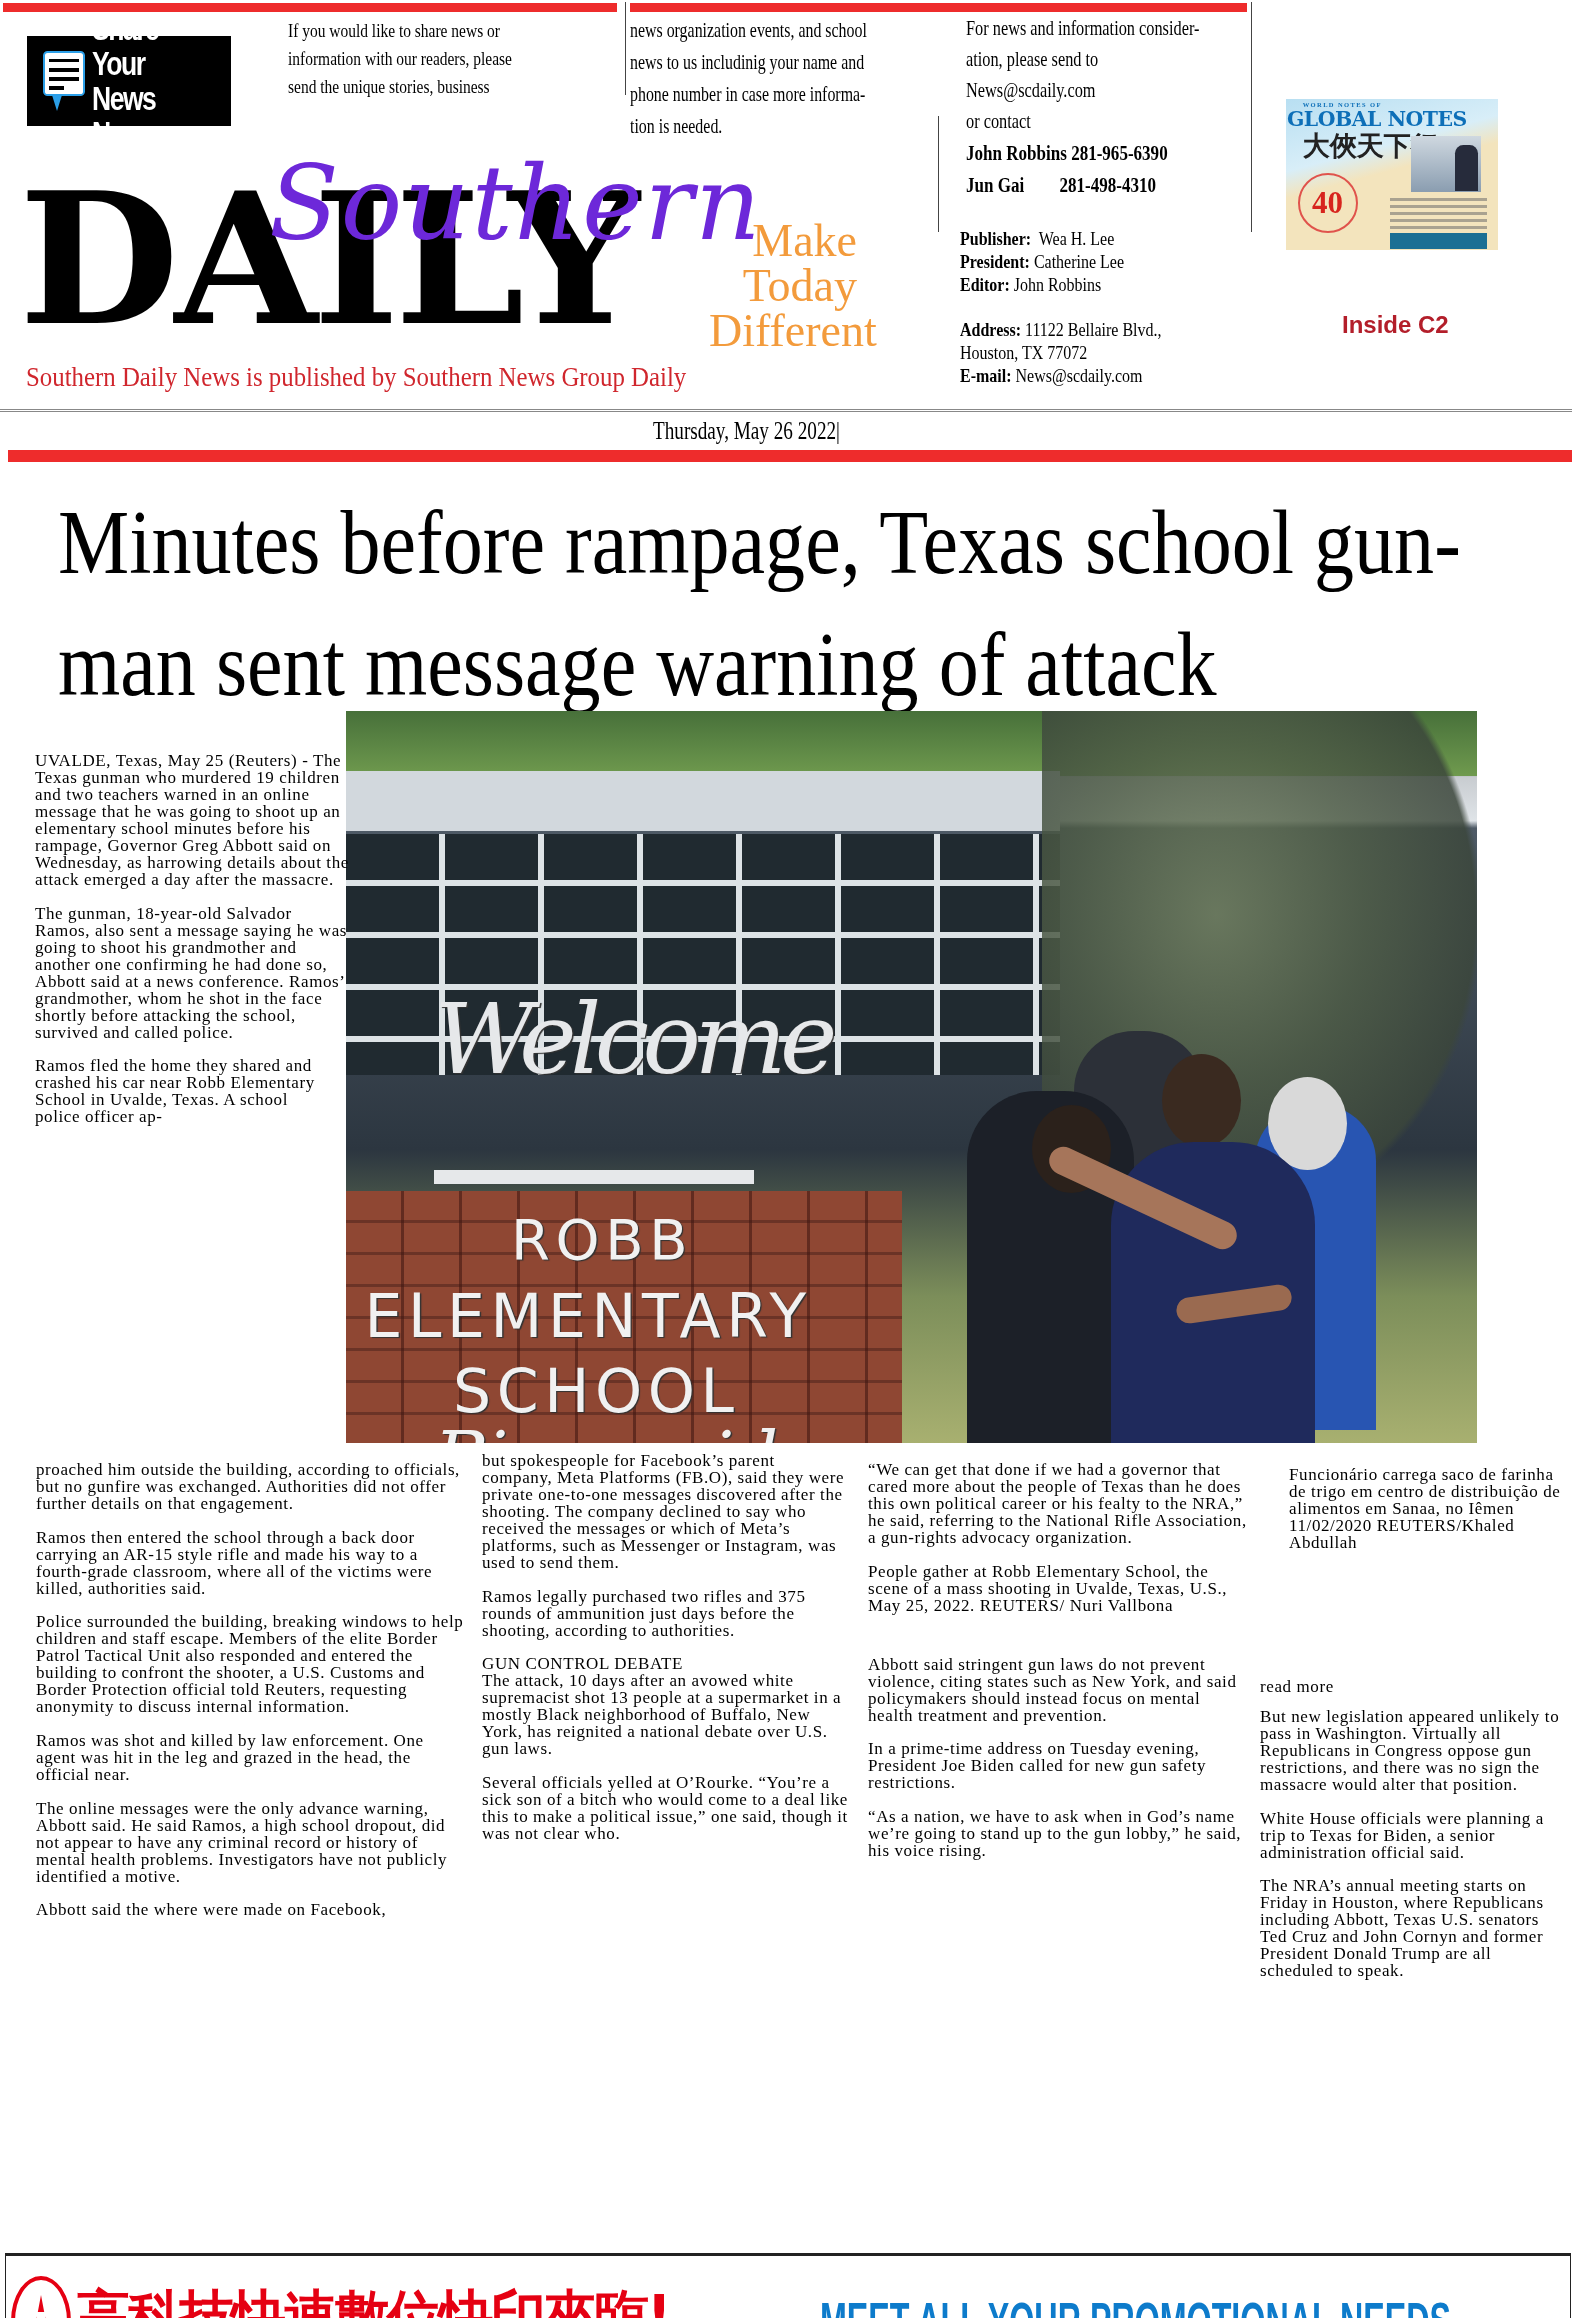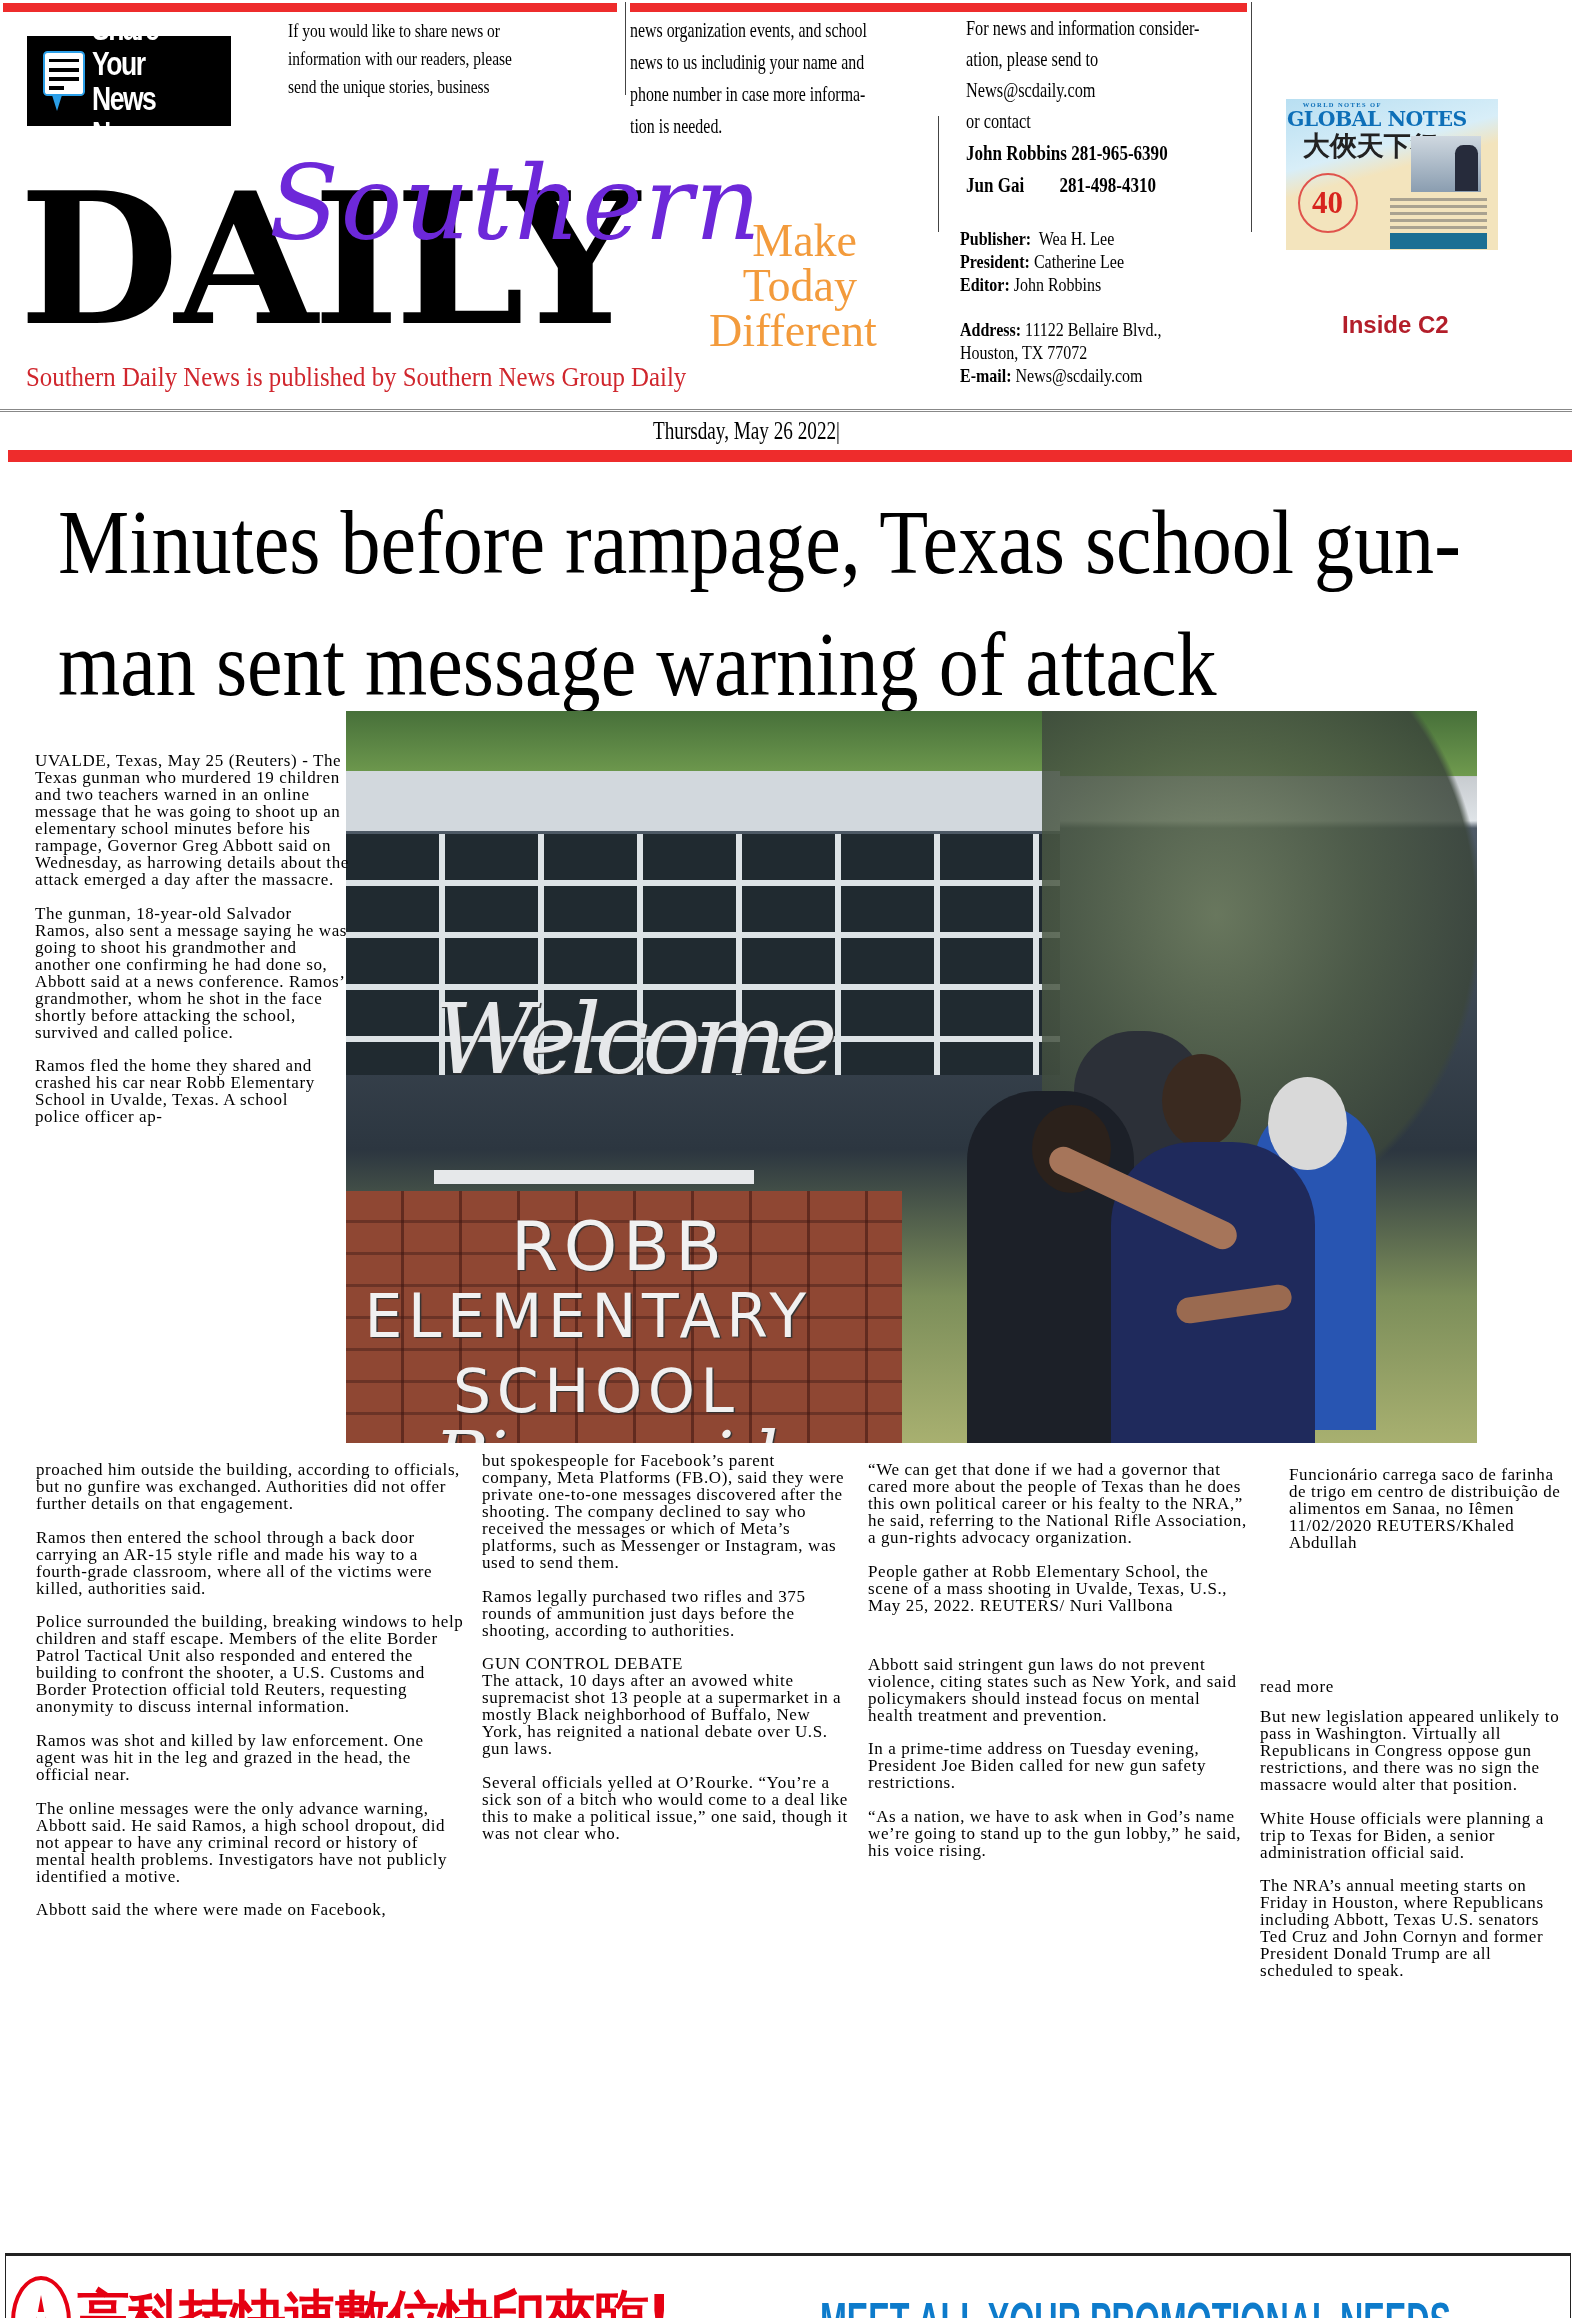--- a/index.html
+++ b/index.html
@@ -194,21 +194,21 @@
 <div class="abs photo">
   <div class="leaves"></div>
   <div class="roof"></div>
   <div class="win"></div>
   <div class="win2"></div>
   <div class="tree"></div>
   <div class="welcome-bar"></div>
   <div class="sign" style="top:480px;height:252px;left:0;width:556px;"></div>
   <div class="sign-top" style="top:480px;"></div>
   <div class="signtxt welcome" style="top:250px;left:88px;font-size:97px;">Welcome</div>
-  <div class="signtxt robb" style="top:496px;left:165px;font-size:68px;">ROBB</div>
+  <div class="signtxt robb" style="top:496px;left:165px;font-size:56px;">ROBB</div>
   <div class="signtxt elem" style="top:570px;left:18.5px;font-size:60px;">ELEMENTARY</div>
   <div class="signtxt sch" style="top:645px;left:107px;font-size:60px;">SCHOOL</div>
   <div class="signtxt bien" style="top:705px;left:88px;font-size:74px;">Bienvenidos</div>
   <div class="people">
     <div class="p2"></div>
       <div class="head1"></div>
     <div class="p4"></div>
       <div class="head3"></div>
     <div class="p1"></div>
       <div class="head2"></div>

